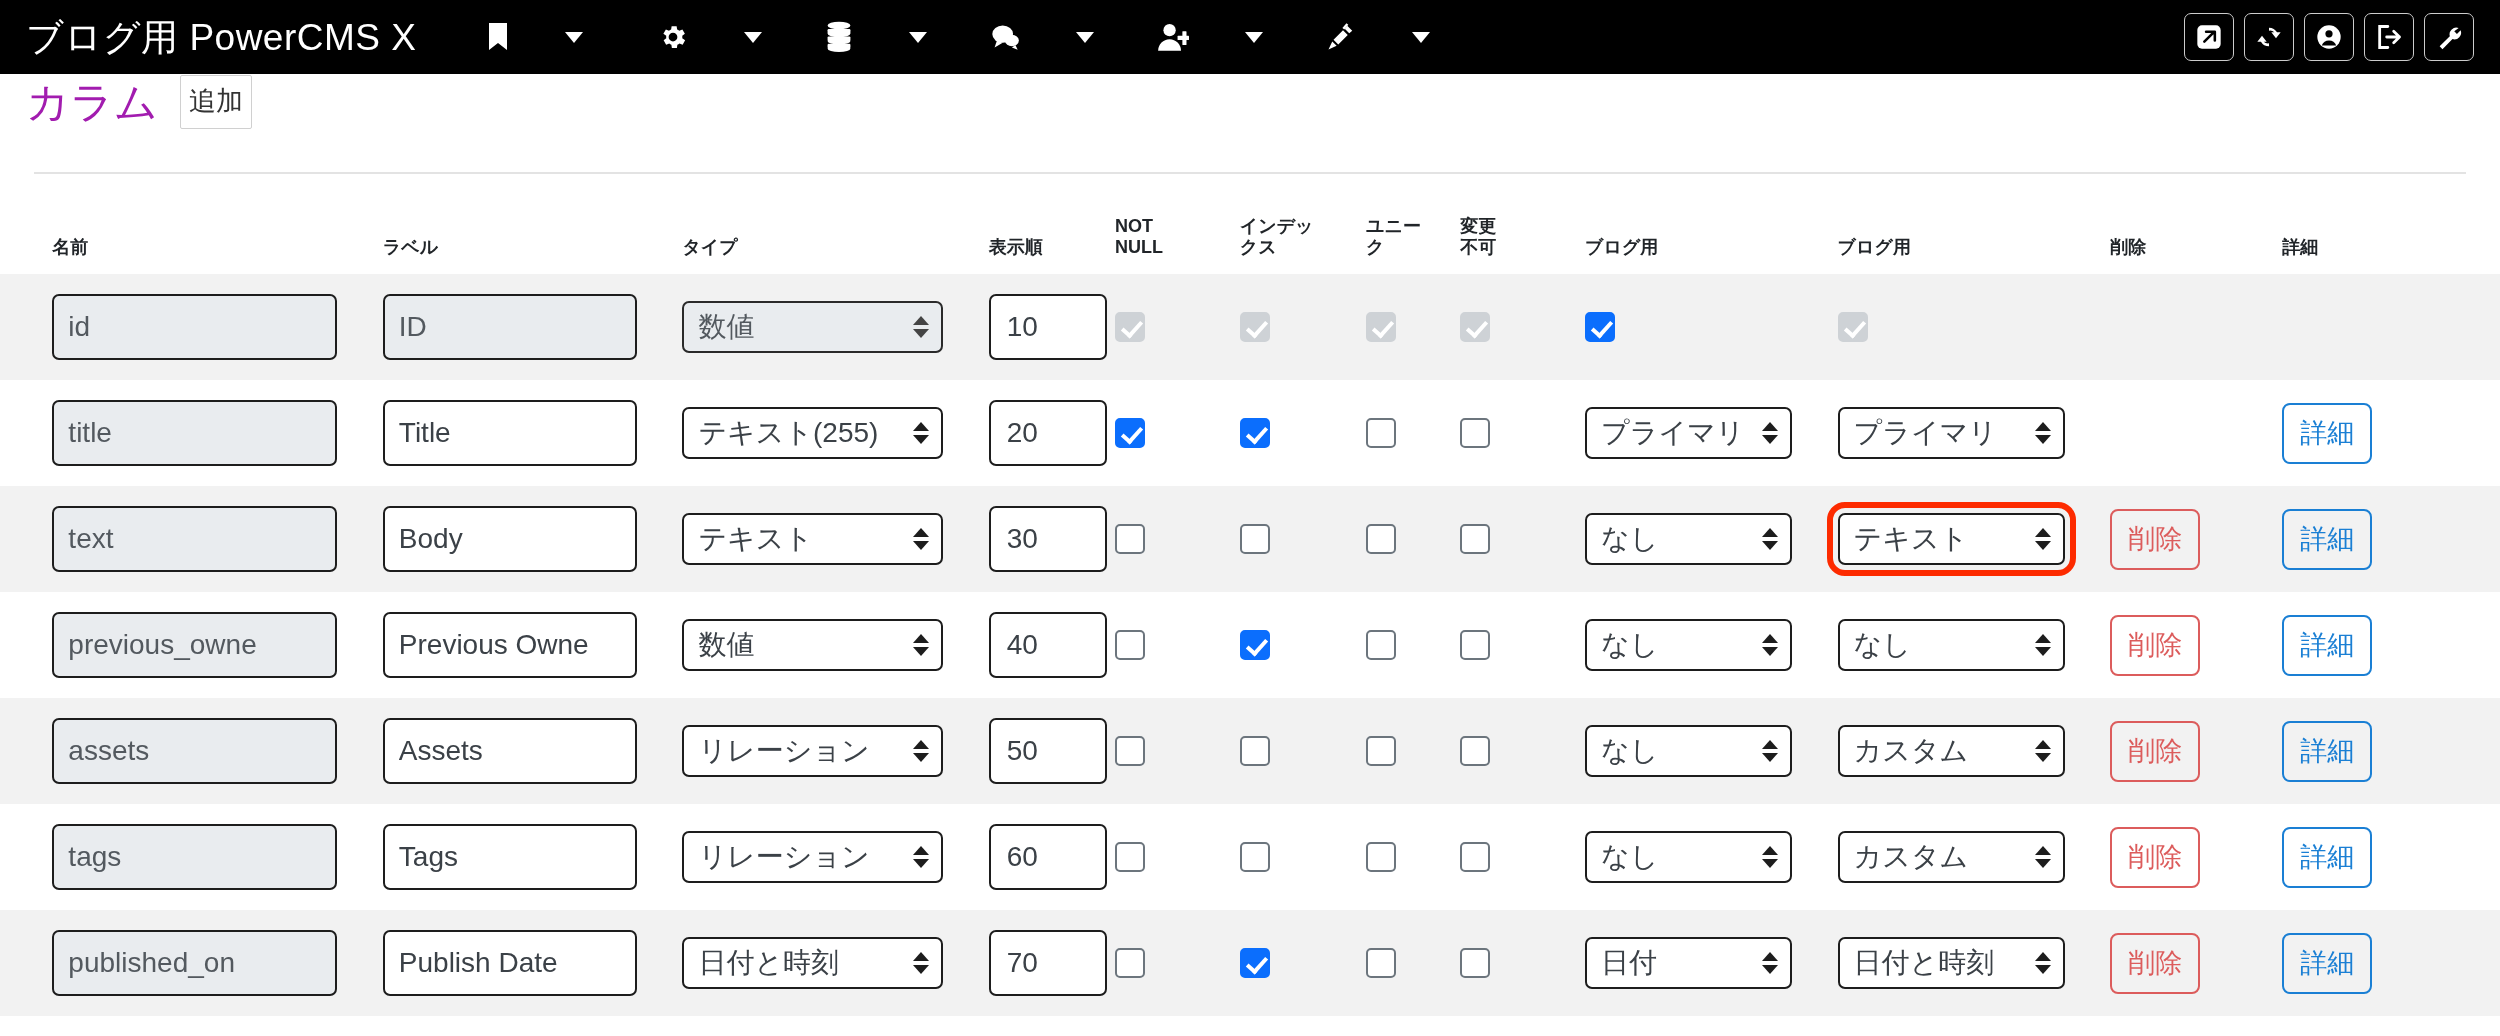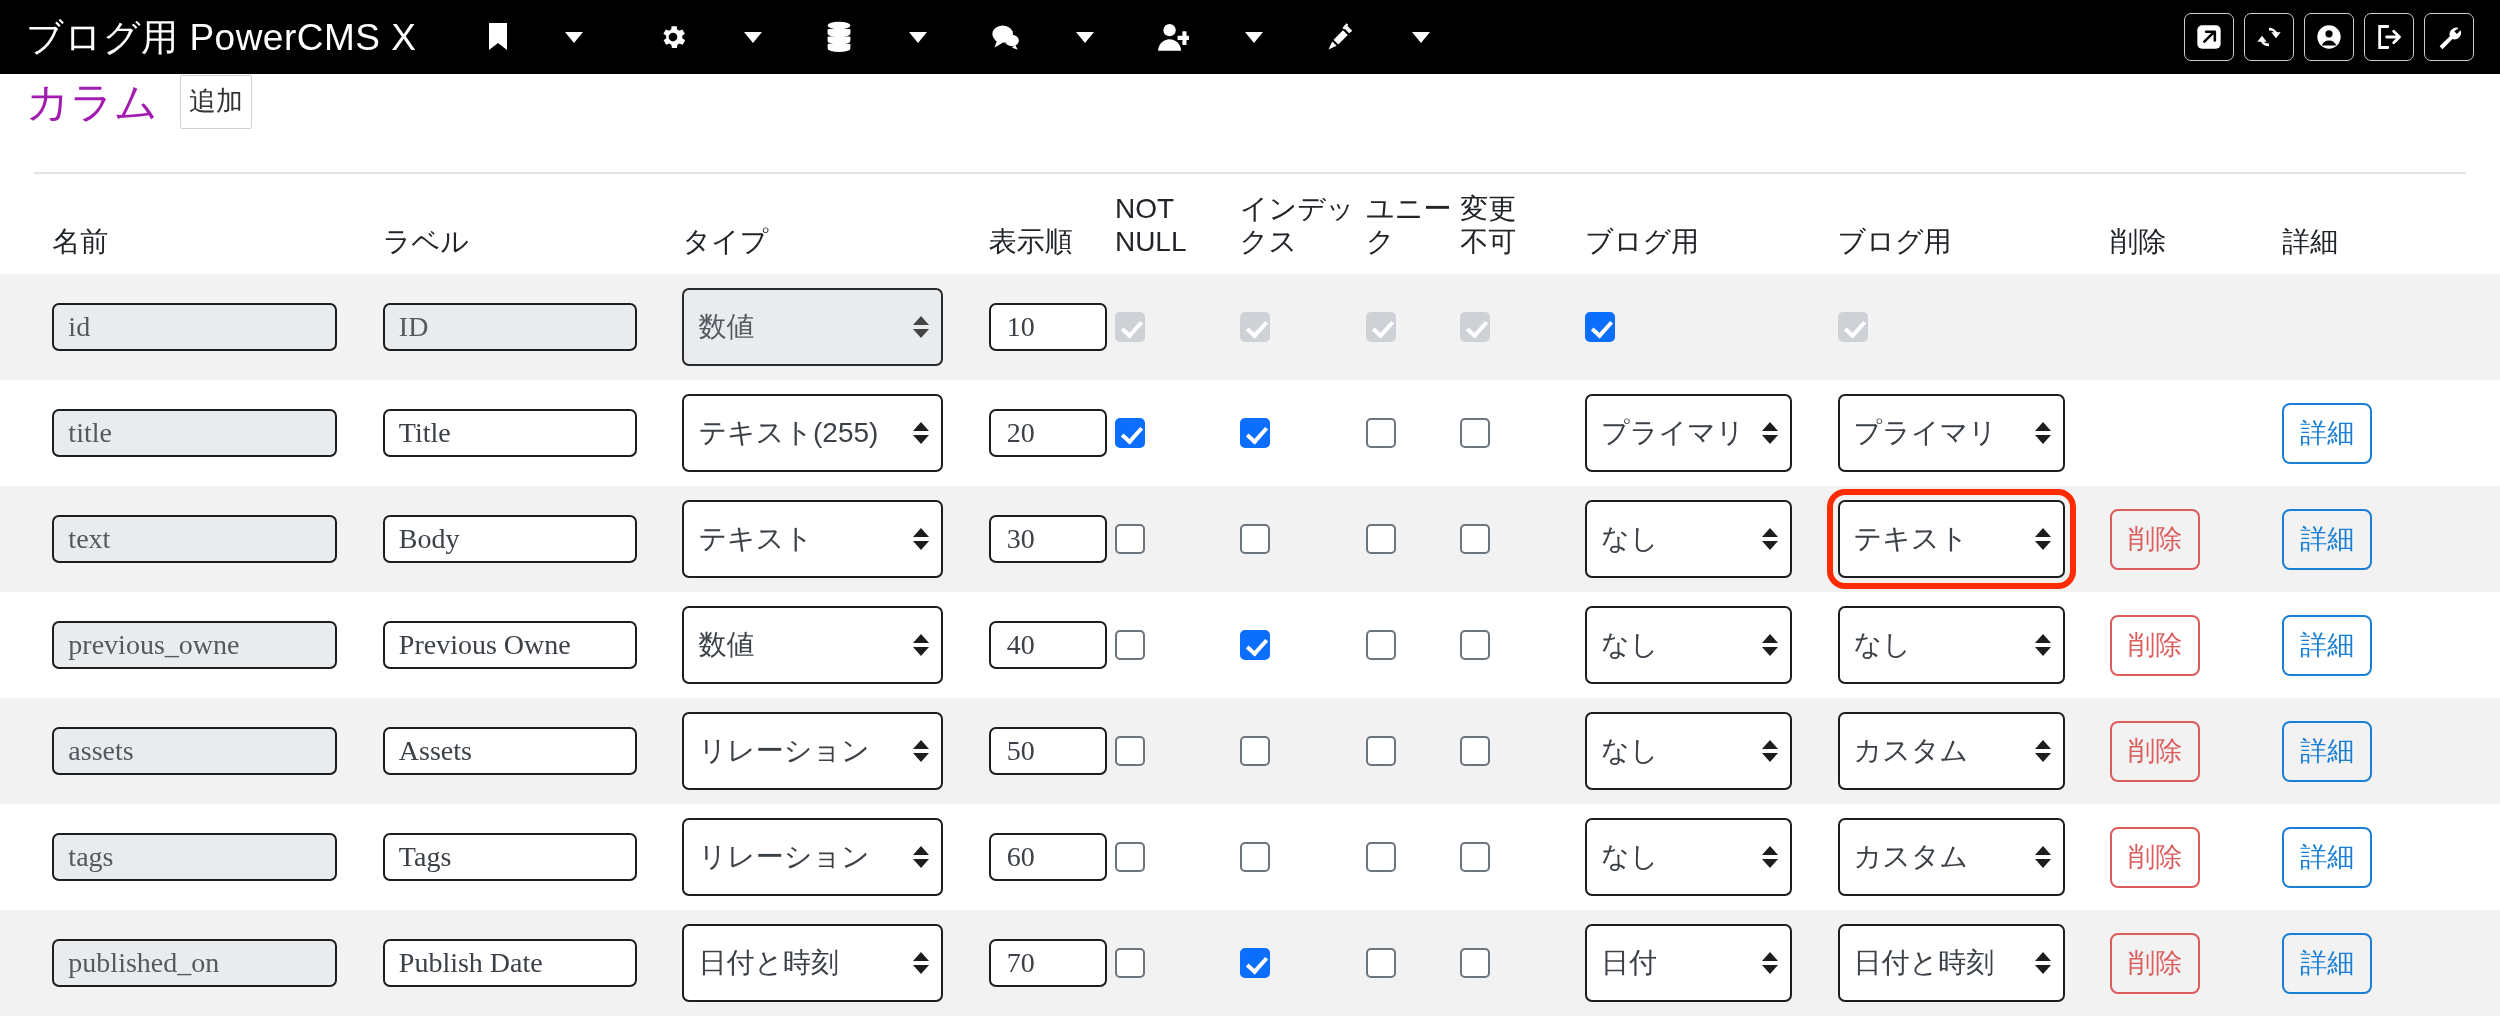--- a/index.html
+++ b/index.html
@@ -107,22 +107,22 @@
     position: absolute;
     top: 178px; left: 0;
     width: 2500px;
   }
   table.cols {
     border-collapse: collapse;
     table-layout: fixed;
     width: 2500px;
   }
   table.cols th {
-    font-size: 28px;
-    font-weight: normal;
+    font-size: 18px;
+    font-weight: bold;
     color: #212529;
     text-align: left;
     vertical-align: bottom;
     padding: 8px 4px 16px 4px;
     line-height: 1.18;
     height: 96px;
   }
   table.cols td {
     padding: 7px 4px;
     vertical-align: middle;
@@ -143,37 +143,37 @@
   col.c-edit   { width: 175px; }
   col.c-del    { width: 100px; }
   col.c-detail { width: 105px; }
   col.c-pad-l  { width: 36px; }
   col.c-pad-r  { width: 60px; }
   col.c-gap    { width: 28px; }
 
   
   .tin {
     width: 100%;
-    height: 48px;
+    height: 66px;
     border: 2px solid #1d1d1d;
     border-radius: 7px;
     background: #ffffff;
     color: #3b4147;
     font-size: 28px;
-    font-family: Liberation Serif, serif;
+    font-family: Liberation Sans, sans-serif;
     padding: 0 14px;
     outline: none;
   }
   .tin.ro { background: #e9ecef; color: #53595f; }
   .tin.num { text-align: left; padding: 0 16px; }
 
   .tsel {
     position: relative;
     width: 100%;
-    height: 78px;
+    height: 52px;
     border: 2px solid #1d1d1d;
     border-radius: 7px;
     background: #ffffff;
     color: #3b4147;
     font-size: 28px;
     display: flex; align-items: center;
     padding: 0 36px 0 14px;
     cursor: pointer;
     white-space: nowrap;
     overflow: hidden;

